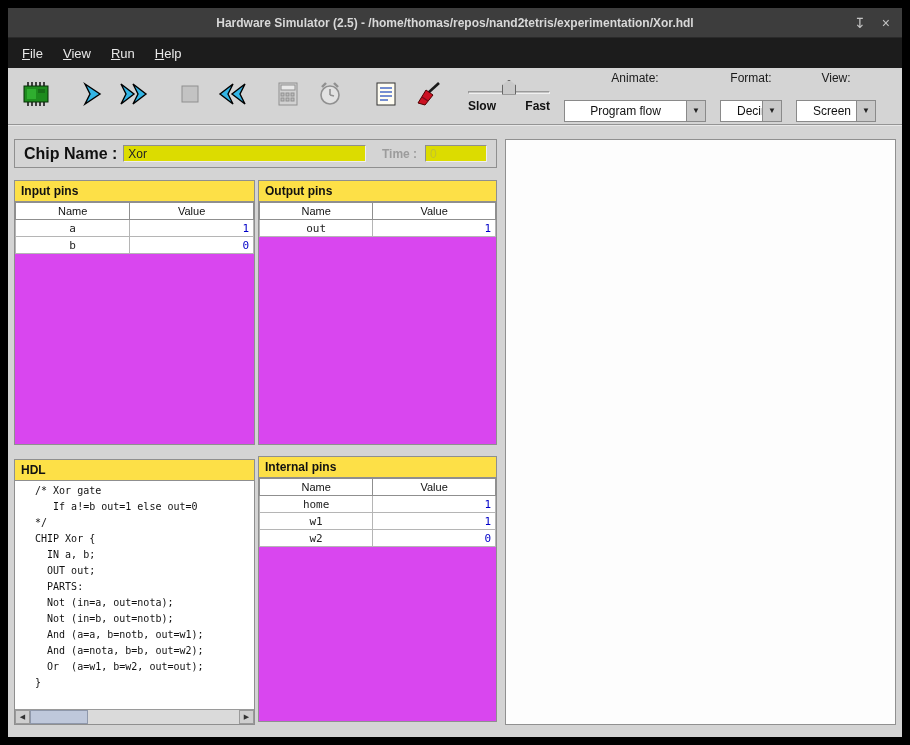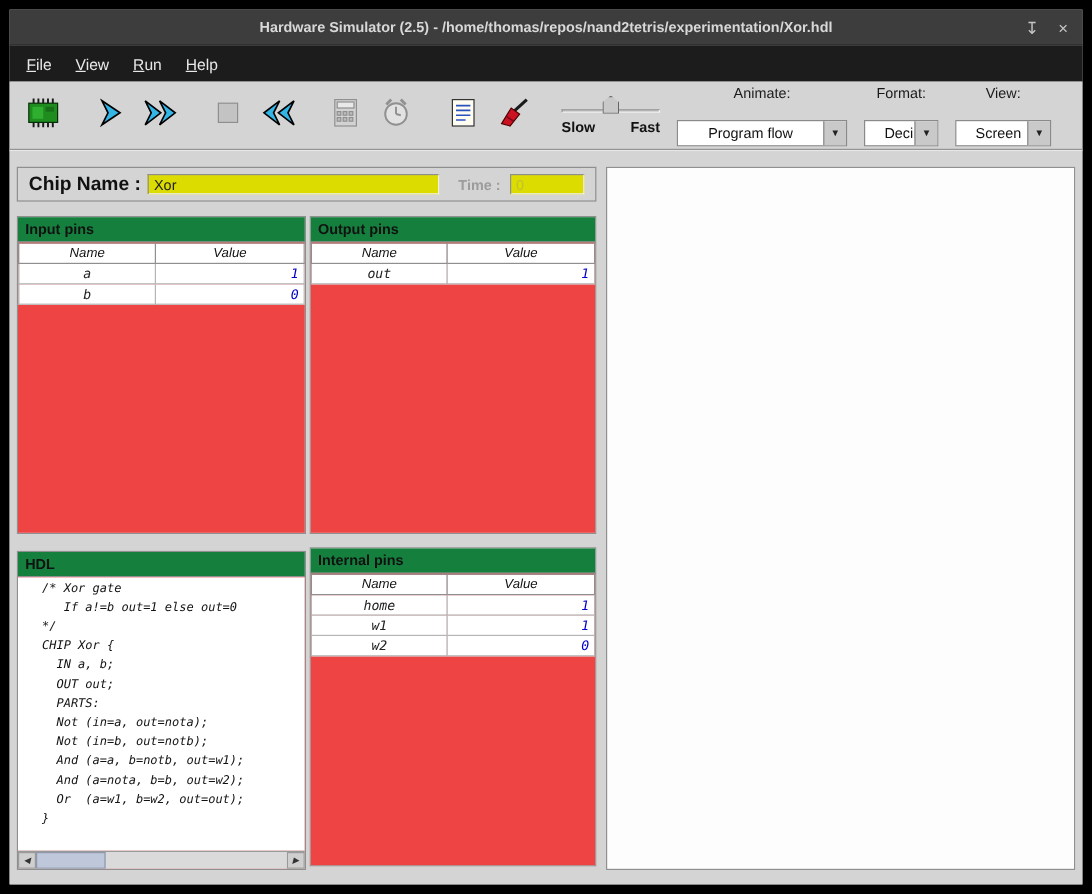--- a/index.html
+++ b/index.html
@@ -52,23 +52,23 @@
              border:1px solid #8f8f8f; display:flex; align-items:center; padding:0 9px; background:#d4d4d4; }
   .chip-label { font-weight:bold; font-size:16px; color:#111; margin-right:6px; white-space:nowrap; }
   .yfield { background:#dcdc00; height:17px; font-size:12px; padding:1px 4px;
             border:1px solid #8f8f8f; border-bottom-color:#eee; border-right-color:#eee;
             font-family:"Liberation Sans", sans-serif; overflow:hidden; white-space:nowrap; }
   .chip-name-field { width:252px; color:#222; }
   .time-label { color:#9c9c9c; font-weight:bold; font-size:12px; margin-left:16px; margin-right:8px; white-space:nowrap; }
   .time-field { width:64px; color:#c2c22e; }
 
   .panel { position:absolute; border:1px solid #8f8f8f; background:#fff; display:flex; flex-direction:column; }
-  .panel-header { flex:0 0 21px; background:#15803d; border-bottom:1px solid #8f8f8f;
+  .panel-header { flex:0 0 21px; background:#fde047; border-bottom:1px solid #8f8f8f;
                   font-weight:bold; font-size:12px; color:#111; display:flex; align-items:center; padding:0 6px; }
-  .panel-body { flex:1; background:#ef4444; position:relative; overflow:hidden;font-style:italic; }
+  .panel-body { flex:1; background:#d946ef; position:relative; overflow:hidden; }
 
   .panel-input    { left:6px;   top:54px;  width:241px; height:265px; }
   .panel-output   { left:250px; top:54px;  width:239px; height:265px; }
   .panel-hdl      { left:6px;   top:333px; width:241px; height:266px; }
   .panel-internal { left:250px; top:330px; width:239px; height:266px; }
   .panel-screen   { position:absolute; left:497px; top:13px; width:391px; height:586px;
                     background:#fdfdfd; border:1px solid #909090; }
 
   table.pin-table { width:100%; border-collapse:collapse; table-layout:fixed; }
   .pin-table th { font-weight:normal; font-size:11px; color:#111; height:17px;

